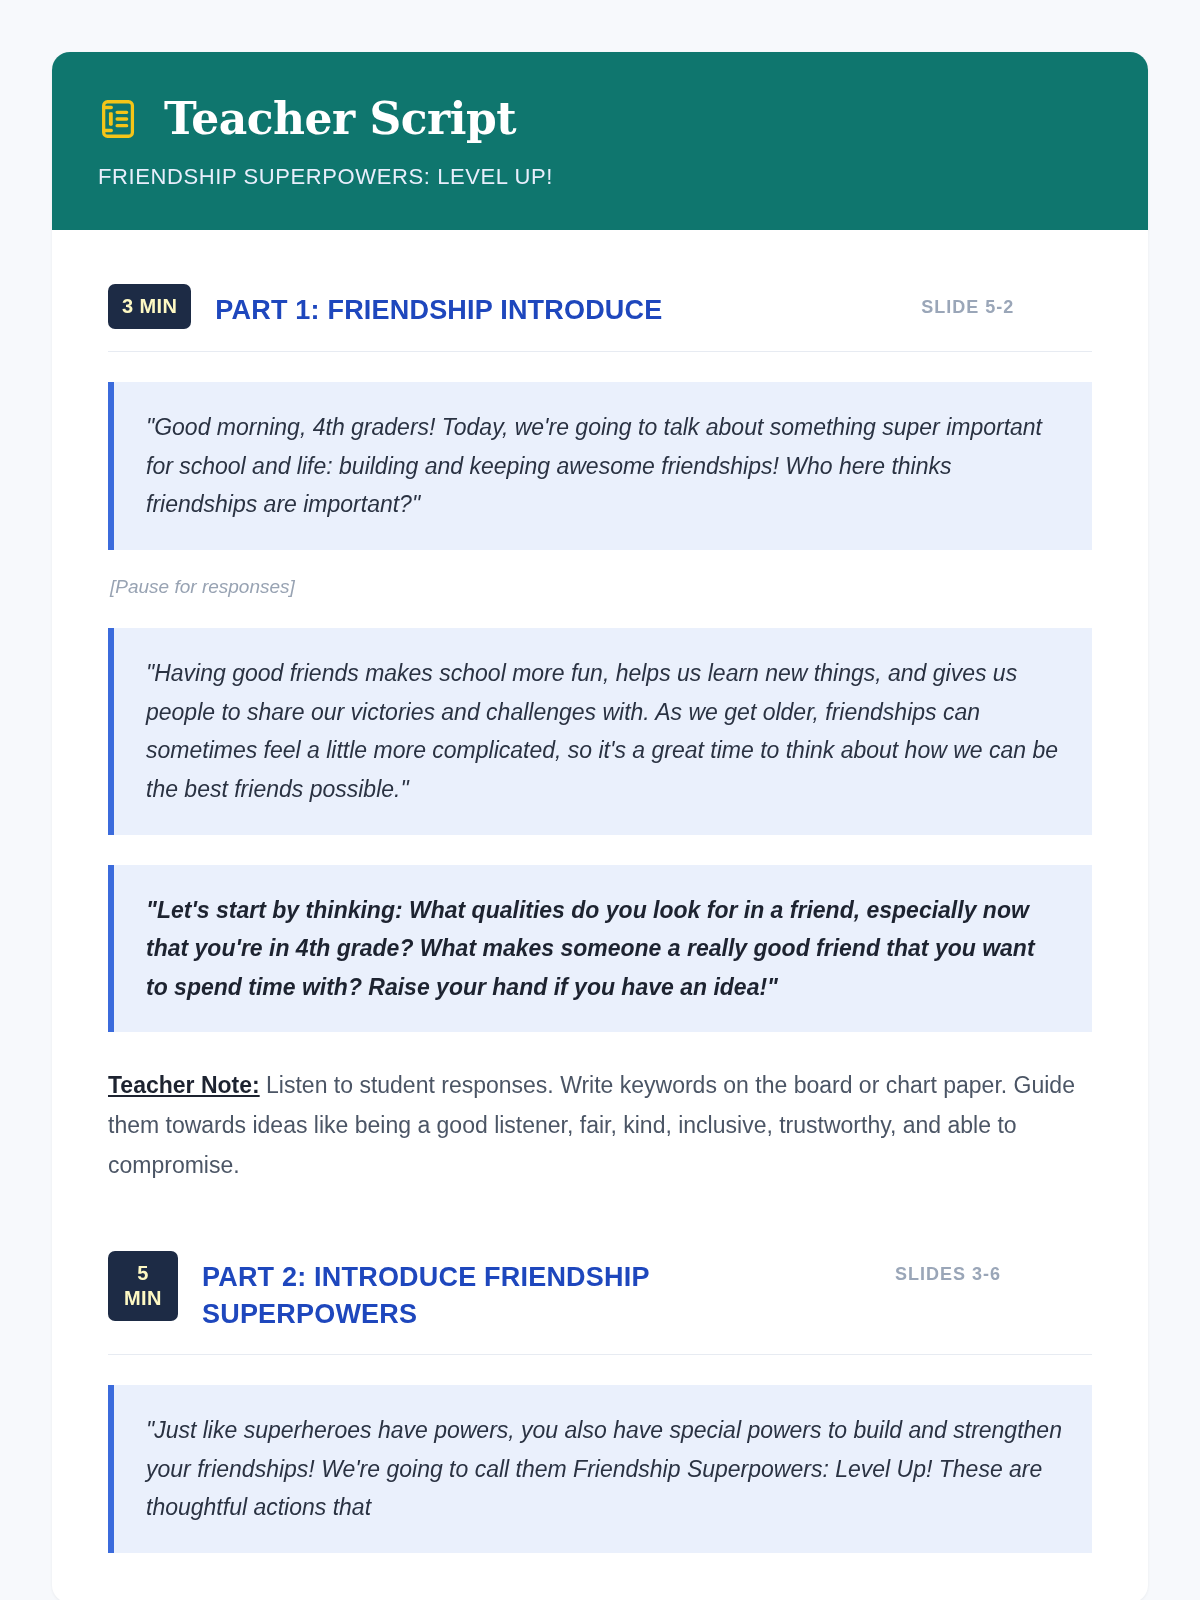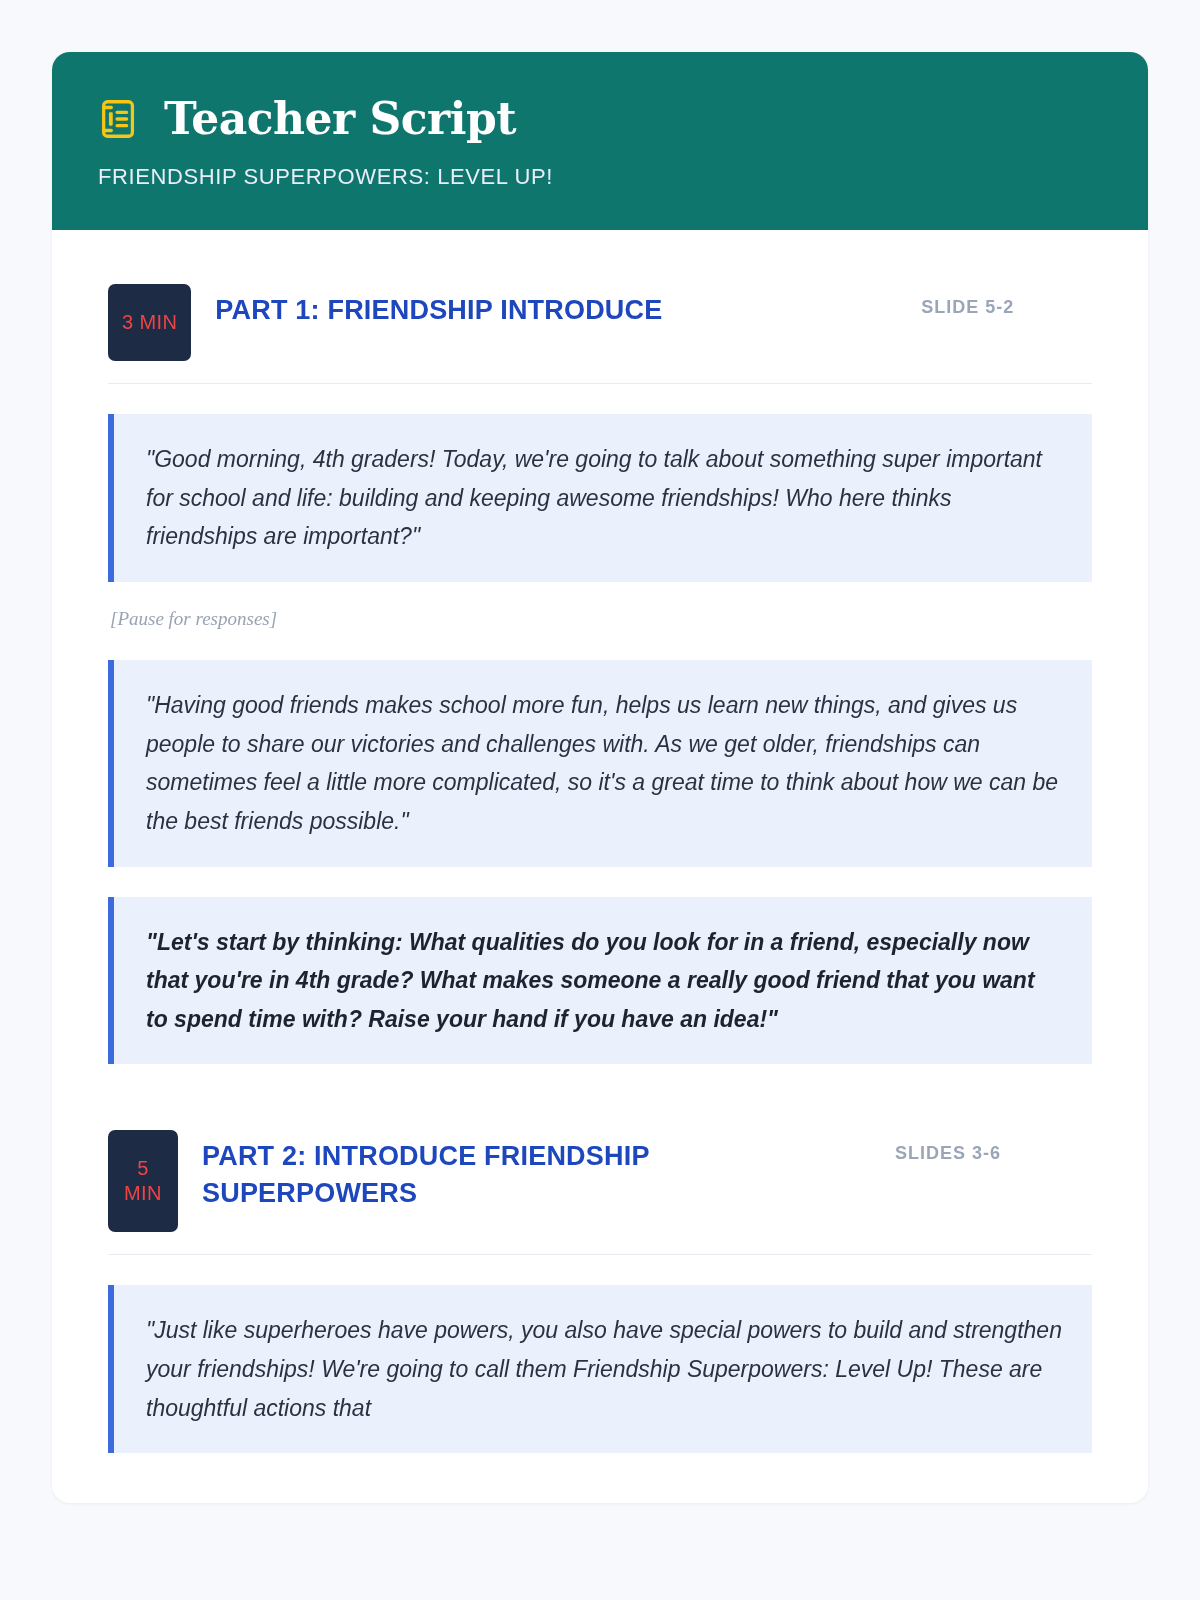--- a/index.html
+++ b/index.html
@@ -58,26 +58,26 @@
   .part {
     margin-bottom: 10px;
   }
   .part-head {
     display: flex;
     align-items: flex-start;
     gap: 24px;
   }
   .time-badge {
     background: #1d2b45;
-    color: #ef4444;
+    color: #fef9c3;
     font-size: 20px;
-    font-weight: normal;
+    font-weight: bold;
     letter-spacing: 0.4px;
     border-radius: 7px;
-    padding: 26px 14px;
+    padding: 10px 14px;
     text-align: center;
     line-height: 1.25;
     white-space: pre-line;
     flex: 0 0 auto;
     min-width: 70px;
   }
   .part-title {
     color: #1e47bd;
     font-size: 27px;
     font-weight: bold;
@@ -117,21 +117,20 @@
   }
   .quote.emphasis p {
     font-weight: bold;
     color: #1d2330;
   }
   .stage-direction {
     font-style: italic;
     font-size: 19px;
     color: #98a3b3;
     margin: 26px 0 17px 2px;
-    font-family: Liberation Serif, serif;
   }
   .note {
     font-size: 23px;
     line-height: 1.72;
     color: #4b5565;
     margin: 34px 0 0 0;
   }
   .note .note-label {
     font-weight: bold;
     color: #1d2330;
@@ -176,20 +175,23 @@
       <div class="stage-direction">[Pause for responses]</div>
 
       <blockquote class="quote">
         <p>"Having good friends makes school more fun, helps us learn new things, and gives us people to share our victories and challenges with. As we get older, friendships can sometimes feel a little more complicated, so it's a great time to think about how we can be the best friends possible."</p>
       </blockquote>
 
       <blockquote class="quote emphasis">
         <p>"Let's start by thinking: What qualities do you look for in a friend, especially now that you're in 4th grade? What makes someone a really good friend that you want to spend time with? Raise your hand if you have an idea!"</p>
       </blockquote>
 
+      <p class="note">
+        <span class="note-label">Teacher Note:</span><span> Listen to student responses. Write keywords on the board or chart paper. Guide them towards ideas like being a good listener, fair, kind, inclusive, trustworthy, and able to compromise.</span>
+      </p>
     </section>
 
     <div class="spacer-lg"></div>
 
     <section class="part">
       <div class="part-head">
         <div class="time-badge">5
 MIN</div>
         <div class="part-title">PART 2: INTRODUCE FRIENDSHIP SUPERPOWERS</div>
         <div class="slide-ref">SLIDES 3-6</div>

